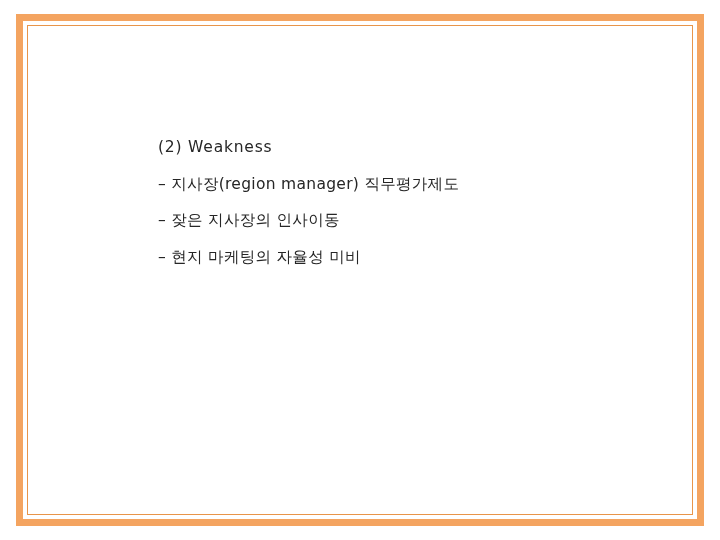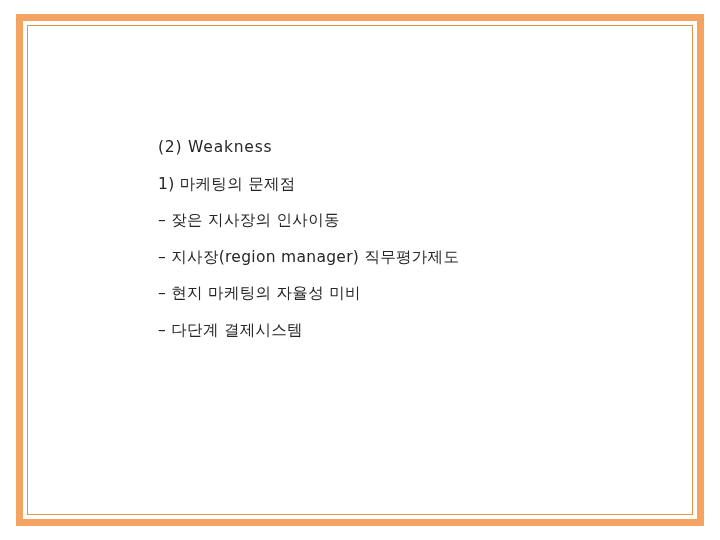--- a/index.html
+++ b/index.html
@@ -72,19 +72,17 @@
 </style>
 </head>
 <body>
 
 <div class="slide">
   <div class="frame-outer"></div>
   <div class="frame-inner"></div>
 
   <div class="content">
     <div class="line heading">(2) Weakness</div>
-    <div class="line num">1) 마케팅의 문제점</div>
+    <div class="line dash">– 지사장(region manager) 직무평가제도</div>
     <div class="line dash">– 잦은 지사장의 인사이동</div>
-    <div class="line dash">– 지사장(region manager) 직무평가제도</div>
     <div class="line dash">– 현지 마케팅의 자율성 미비</div>
-    <div class="line dash">– 다단계 결제시스템</div>
   </div>
 </div>
 
 </body></html>

